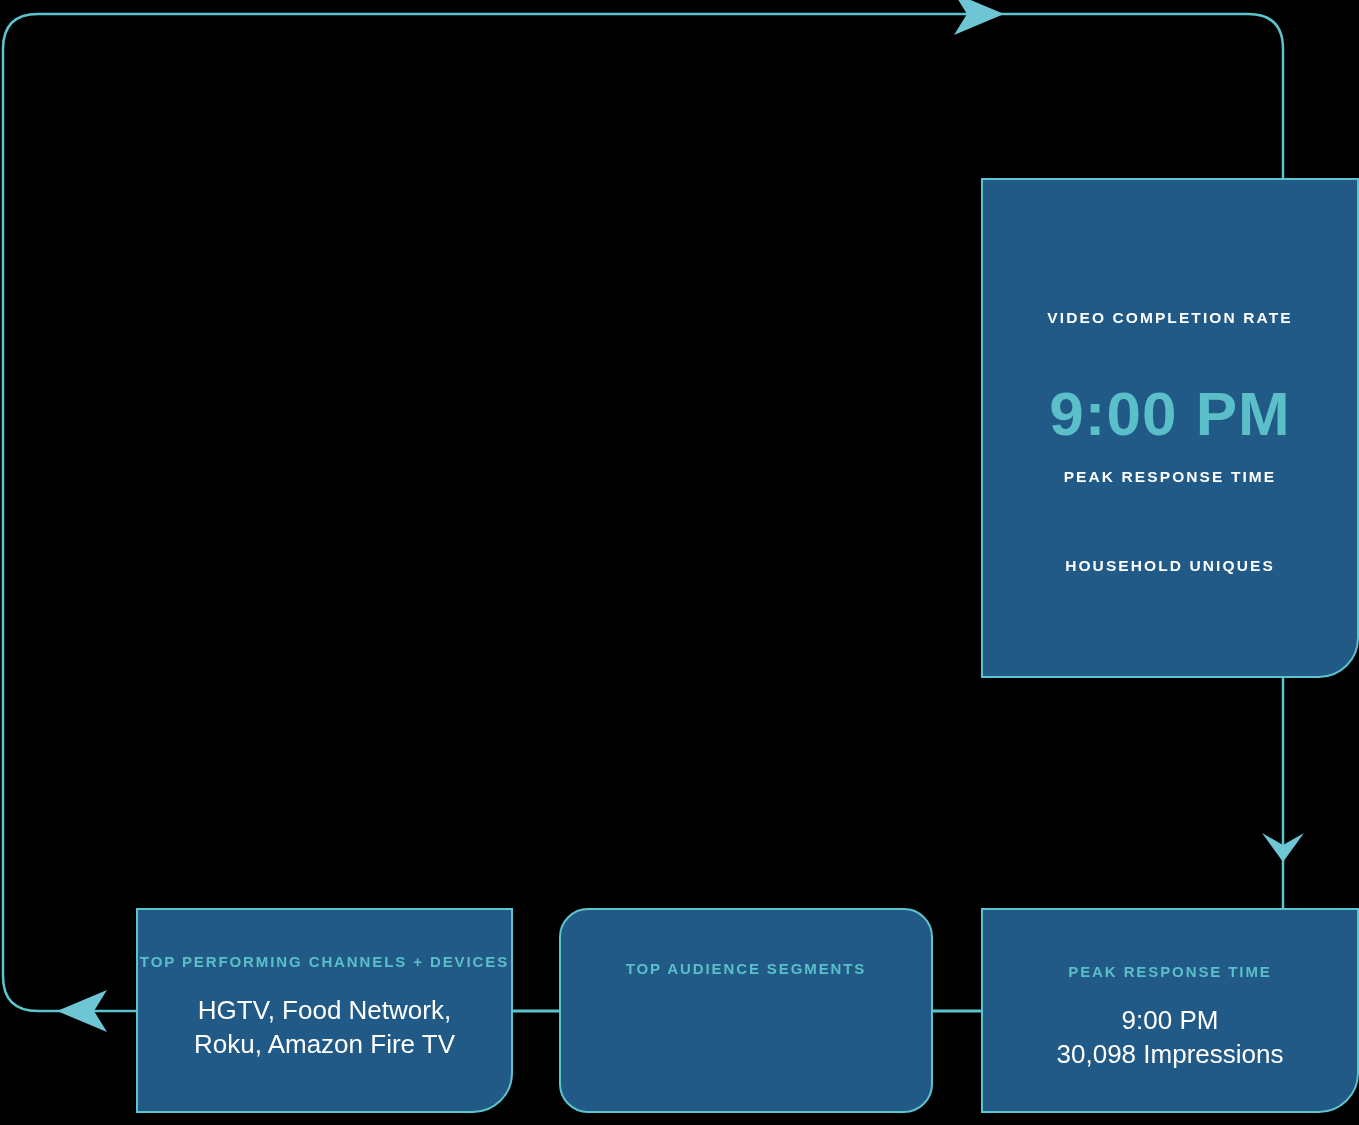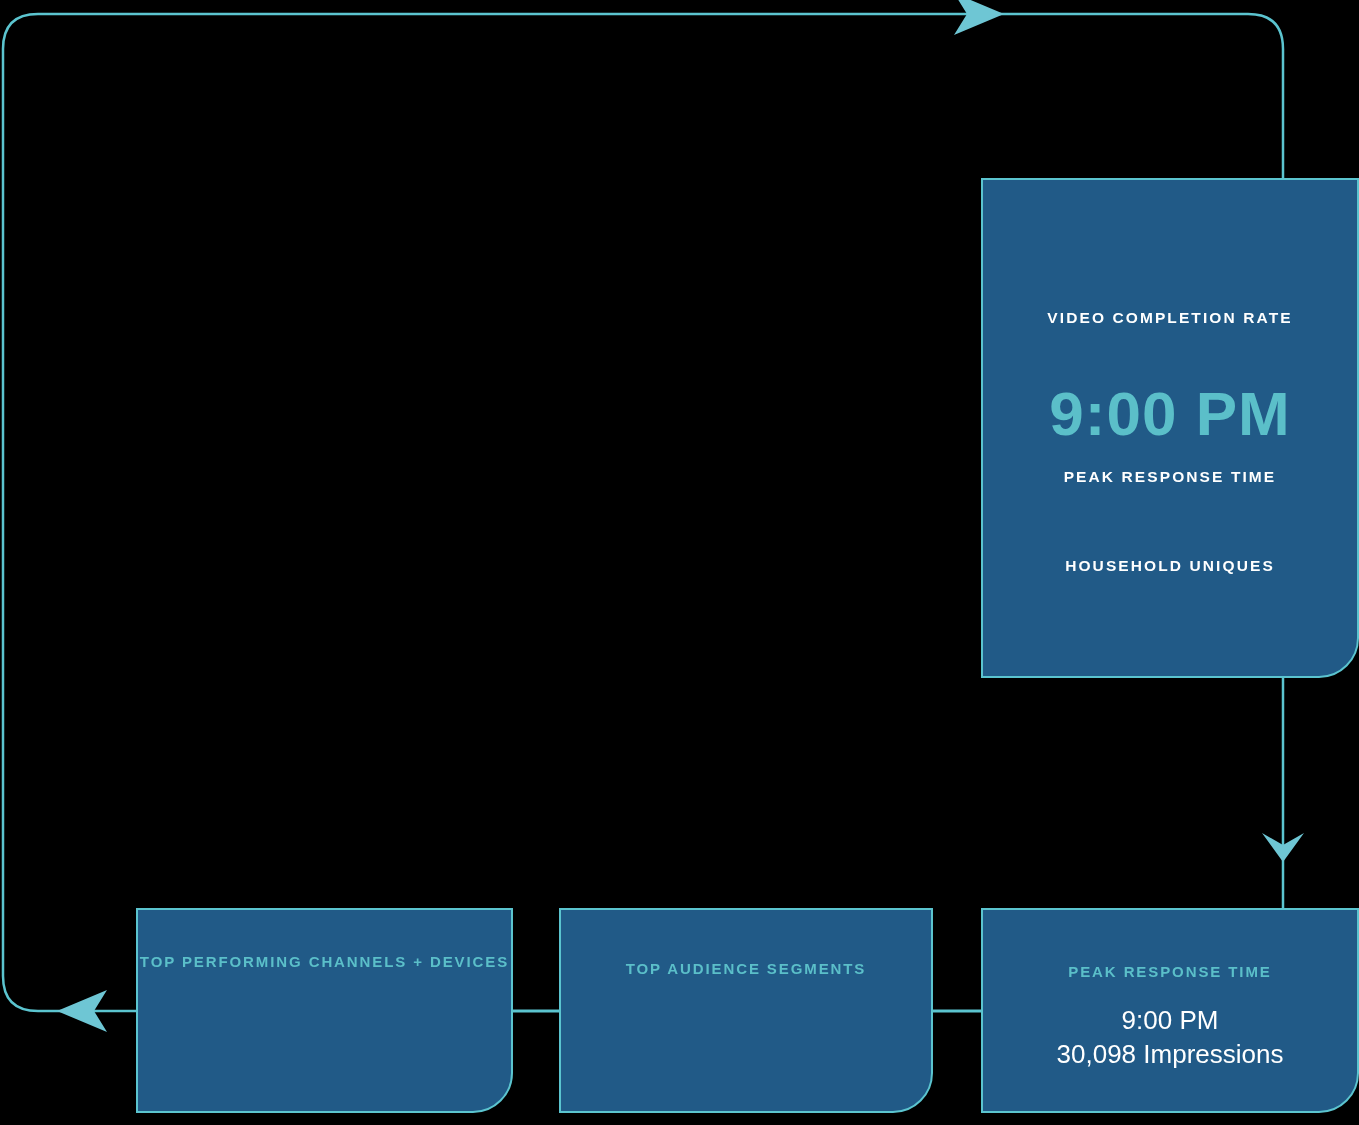--- a/index.html
+++ b/index.html
@@ -83,21 +83,21 @@
 
   
   .card-bottom {
     top: 908px;
     height: 205px;
     border-bottom-right-radius: 40px;
     justify-content: flex-start;
     padding-top: 0;
   }
   #card-channels { left: 136px;  width: 377px; }
-  #card-segments { left: 559px;  width: 374px; }
+  #card-segments { left: 559px;  width: 374px; border-radius: 29px; }
   #card-peak     { left: 981px;  width: 378px; }
 
   .card-label {
     color: #5BBFC9;
     font-size: 15px;
     font-weight: bold;
     letter-spacing: 1.9px;
     text-transform: uppercase;
     text-align: center;
     line-height: 1.98;
@@ -148,20 +148,22 @@
   <div class="card" id="card-hero">
     <div class="kicker eyebrow-top">VIDEO COMPLETION RATE</div>
     <div class="hero-value">9:00 PM</div>
     <div class="kicker kicker-sub">PEAK RESPONSE TIME</div>
     <div class="kicker kicker-low">HOUSEHOLD UNIQUES</div>
   </div>
 
   <div class="card card-bottom" id="card-channels">
     <div class="card-label">TOP PERFORMING
 CHANNELS + DEVICES</div>
+    <div class="card-body">HGTV, Food Network,
+Roku, Amazon Fire TV</div>
   </div>
 
   <div class="card card-bottom" id="card-segments">
     <div class="card-label">TOP AUDIENCE SEGMENTS</div>
   </div>
 
   <div class="card card-bottom" id="card-peak">
     <div class="card-label">PEAK RESPONSE TIME</div>
     <div class="card-body">9:00 PM
 30,098 Impressions</div>

